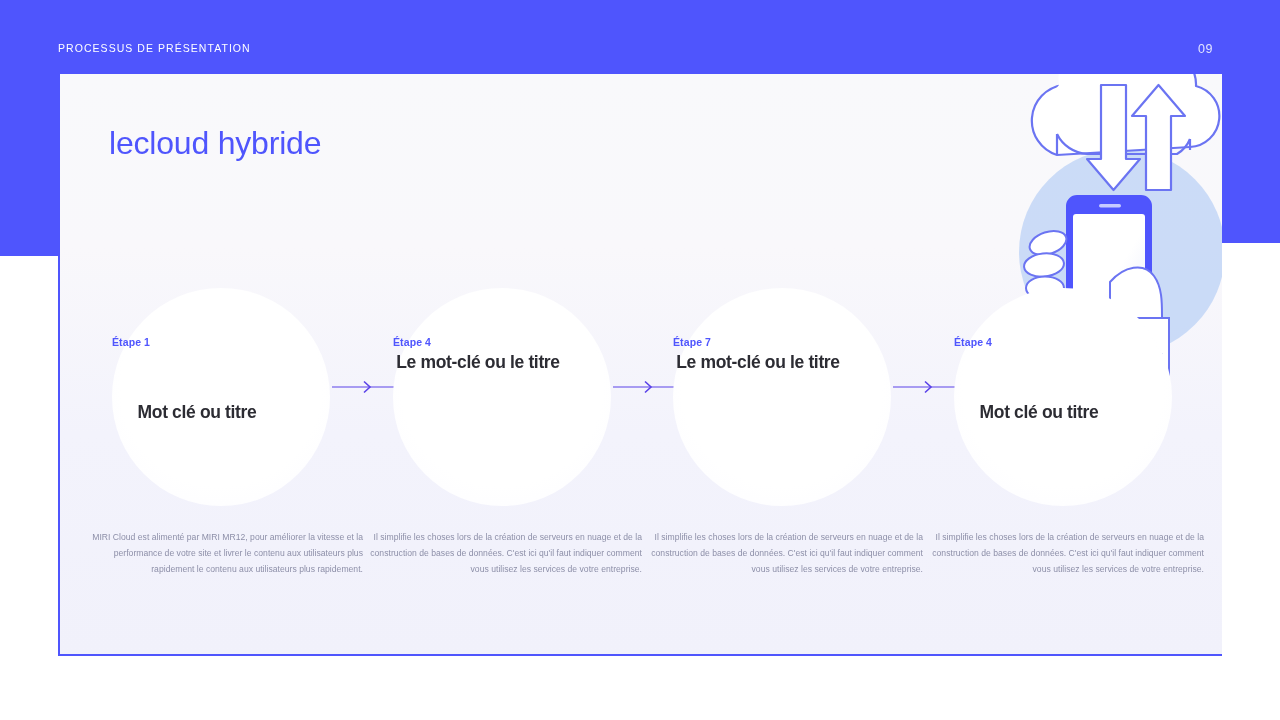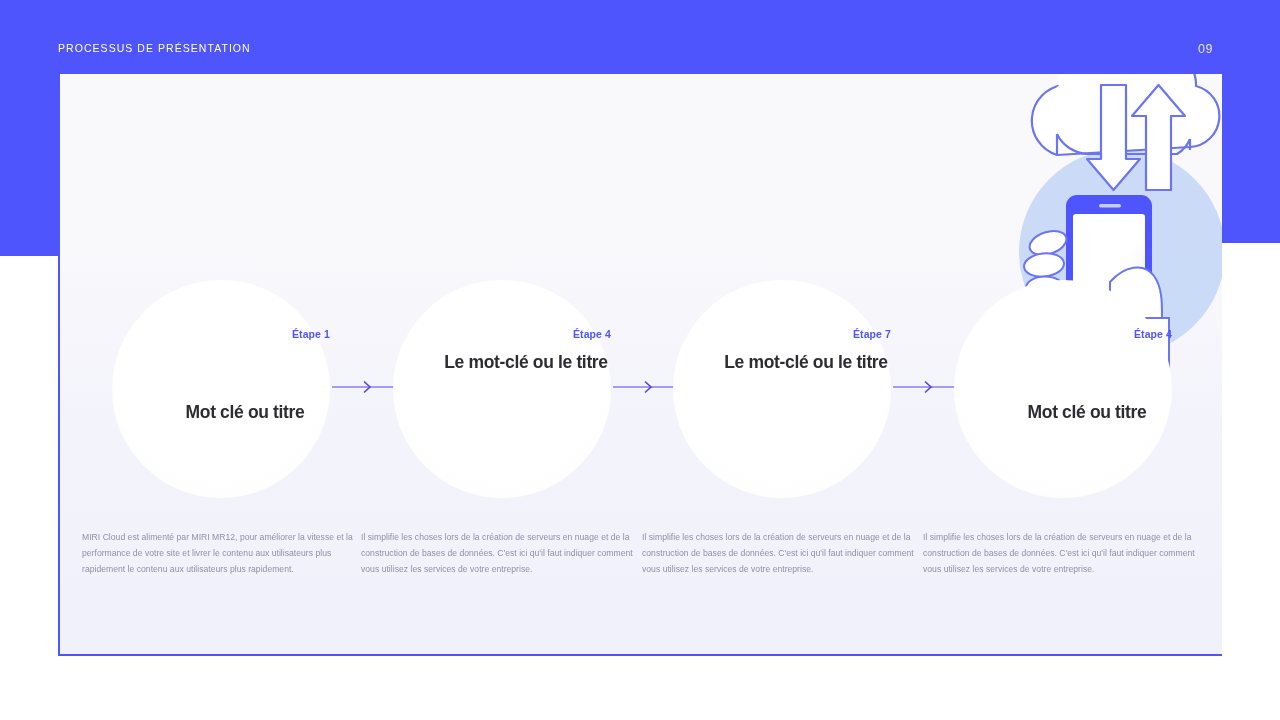--- a/index.html
+++ b/index.html
@@ -48,24 +48,24 @@
   .title {
     position:absolute; left:49px; top:50px;
     font-size:32px; line-height:38.5px; font-weight:400;
     color:#33333b; letter-spacing:-0.2px;
   }
   .title .accent { color:#4f55fd; }
 
   
   .steps { position:absolute; left:0; top:206px; width:1164px; height:250px; }
   .step {
-    position:absolute; top:0; width:218px; height:218px;
+    position:absolute; top:8px; width:218px; height:218px;
     border-radius:50%;
     background:radial-gradient(circle at 50% 45%, #ffffff 0%, #ffffff 62%, #fdfdff 82%, rgba(253,253,255,0) 100%);
-    display:flex; flex-direction:column; align-items:flex-end;gap:8px;
+    display:flex; flex-direction:column; align-items:flex-start;
   }
   .step-1 { left:52px; }
   .step-2 { left:333px; }
   .step-3 { left:613px; }
   .step-4 { left:894px; }
   .step-label {
     margin-top:48px;
     font-size:10.5px; font-weight:700; color:#4f55fd; letter-spacing:0.1px;
   }
   .step-title {
@@ -77,21 +77,21 @@
 
   
   .arrow { position:absolute; top:100px; width:62px; height:14px; }
   .arrow-1 { left:272px; }
   .arrow-2 { left:553px; }
   .arrow-3 { left:833px; }
 
   
   .paras { position:absolute; left:0; top:455px; width:1164px; }
   .para {
-    position:absolute; top:0; width:281px; text-align:left;
+    position:absolute; top:0; width:281px; text-align:right;
     font-size:8.6px; line-height:16.2px; color:#8d8fa8; letter-spacing:0.02px;
   }
   .para-1 { left:22px; }
   .para-2 { left:301px; }
   .para-3 { left:582px; }
   .para-4 { left:863px; }
 
   
   .illus { position:absolute; left:900px; top:-74px; width:300px; height:390px; }
 </style>
@@ -173,20 +173,21 @@
 
         <g>
           <rect x="113" y="318" width="96" height="72" fill="#ffffff" stroke="#6b74f2" stroke-width="2"></rect>
           <circle cx="127" cy="336" r="4" fill="#ffffff" stroke="#6b74f2" stroke-width="2"></circle>
           <path d="M119 354 L203 354" stroke="#6b74f2" stroke-width="2"></path>
         </g>
       </svg>
     </div>
 
     <div class="title">
+      <div class="accent">lecloud hybride</div>
     </div>
 
     <div class="steps">
 
       <div class="step step-1">
         <div class="step-label">Étape 1</div>
         <div class="step-title">Mot clé ou titre</div>
       </div>
 
       <div class="arrow arrow-1">

